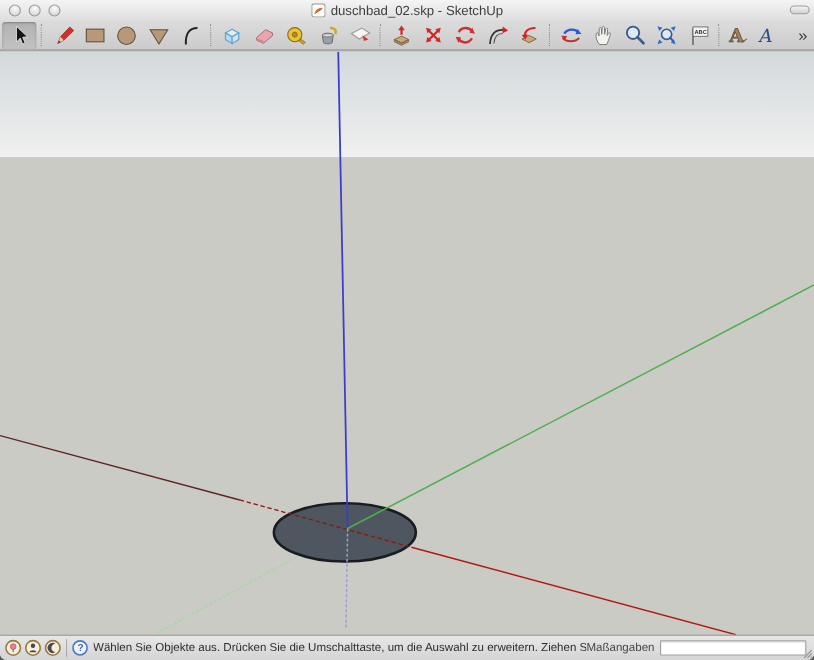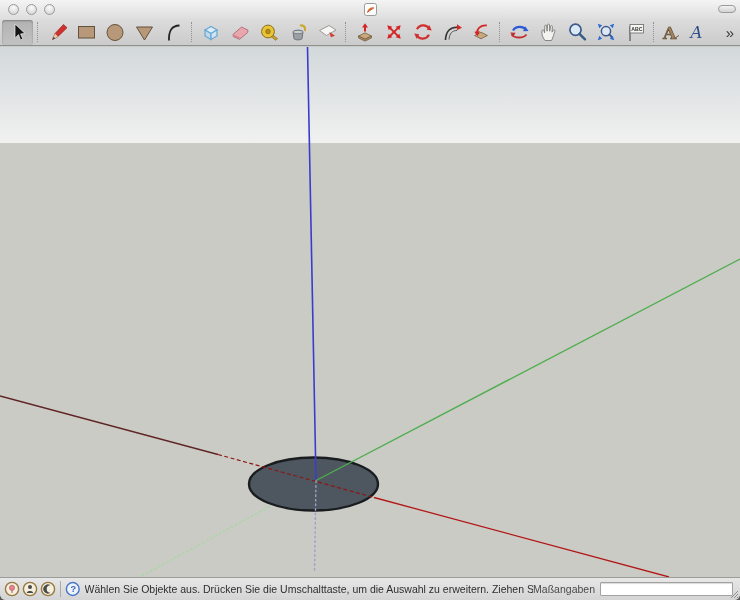--- a/index.html
+++ b/index.html
@@ -48,20 +48,21 @@
       <div class="light"></div>
       <div class="light"></div>
       <div class="light"></div>
     </div>
     <div class="titlegroup">
       <svg width="13" height="13" viewBox="0 0 13 13">
         <rect x="0.5" y="0.5" width="12" height="12" rx="2" fill="#fdfdfb" stroke="#9a9a98"></rect>
         <path d="M3 9 C4 5 8 3.5 10 4.5 L6.5 7 Z" fill="#e06a2a"></path>
         <path d="M3 9.5 L10 4.8" stroke="#b43a1a" stroke-width="0.8" fill="none"></path>
       </svg>
+      <span class="title">duschbad_02.skp - SketchUp</span>
     </div>
     <div class="capsule"></div>
   </div>
 
   <div class="toolbar">
 
     <div class="tbtn active">
       <svg width="22" height="22" viewBox="0 0 22 22">
         <path d="M8 3 L8 17.2 L11.5 13.6 L13.5 19 L15.8 18 L13.6 12.9 L18 12.5 Z" fill="#141414" stroke="#efefef" stroke-width="0.7"></path>
       </svg>

